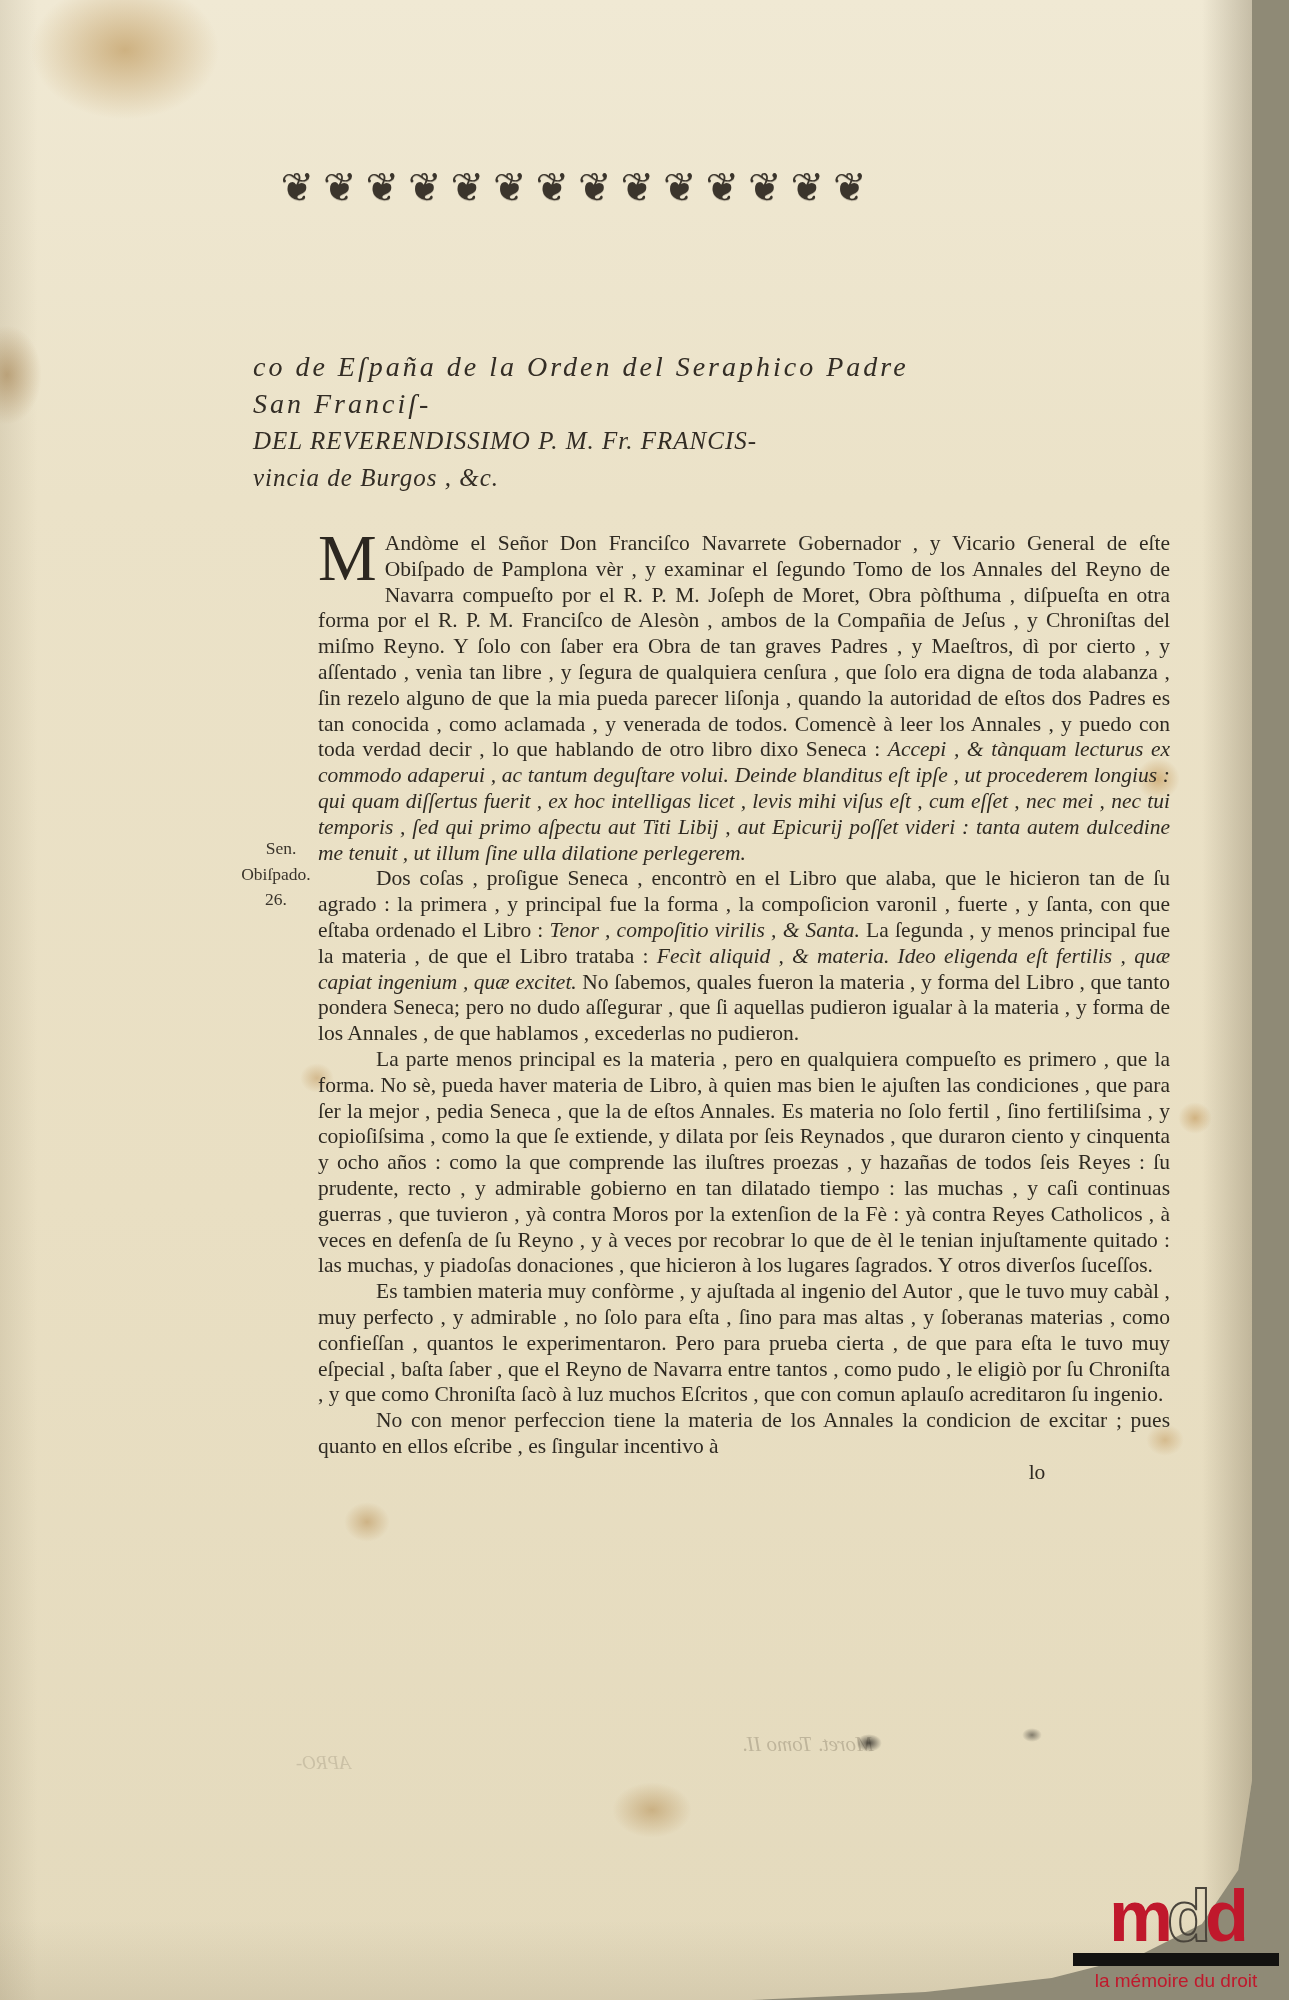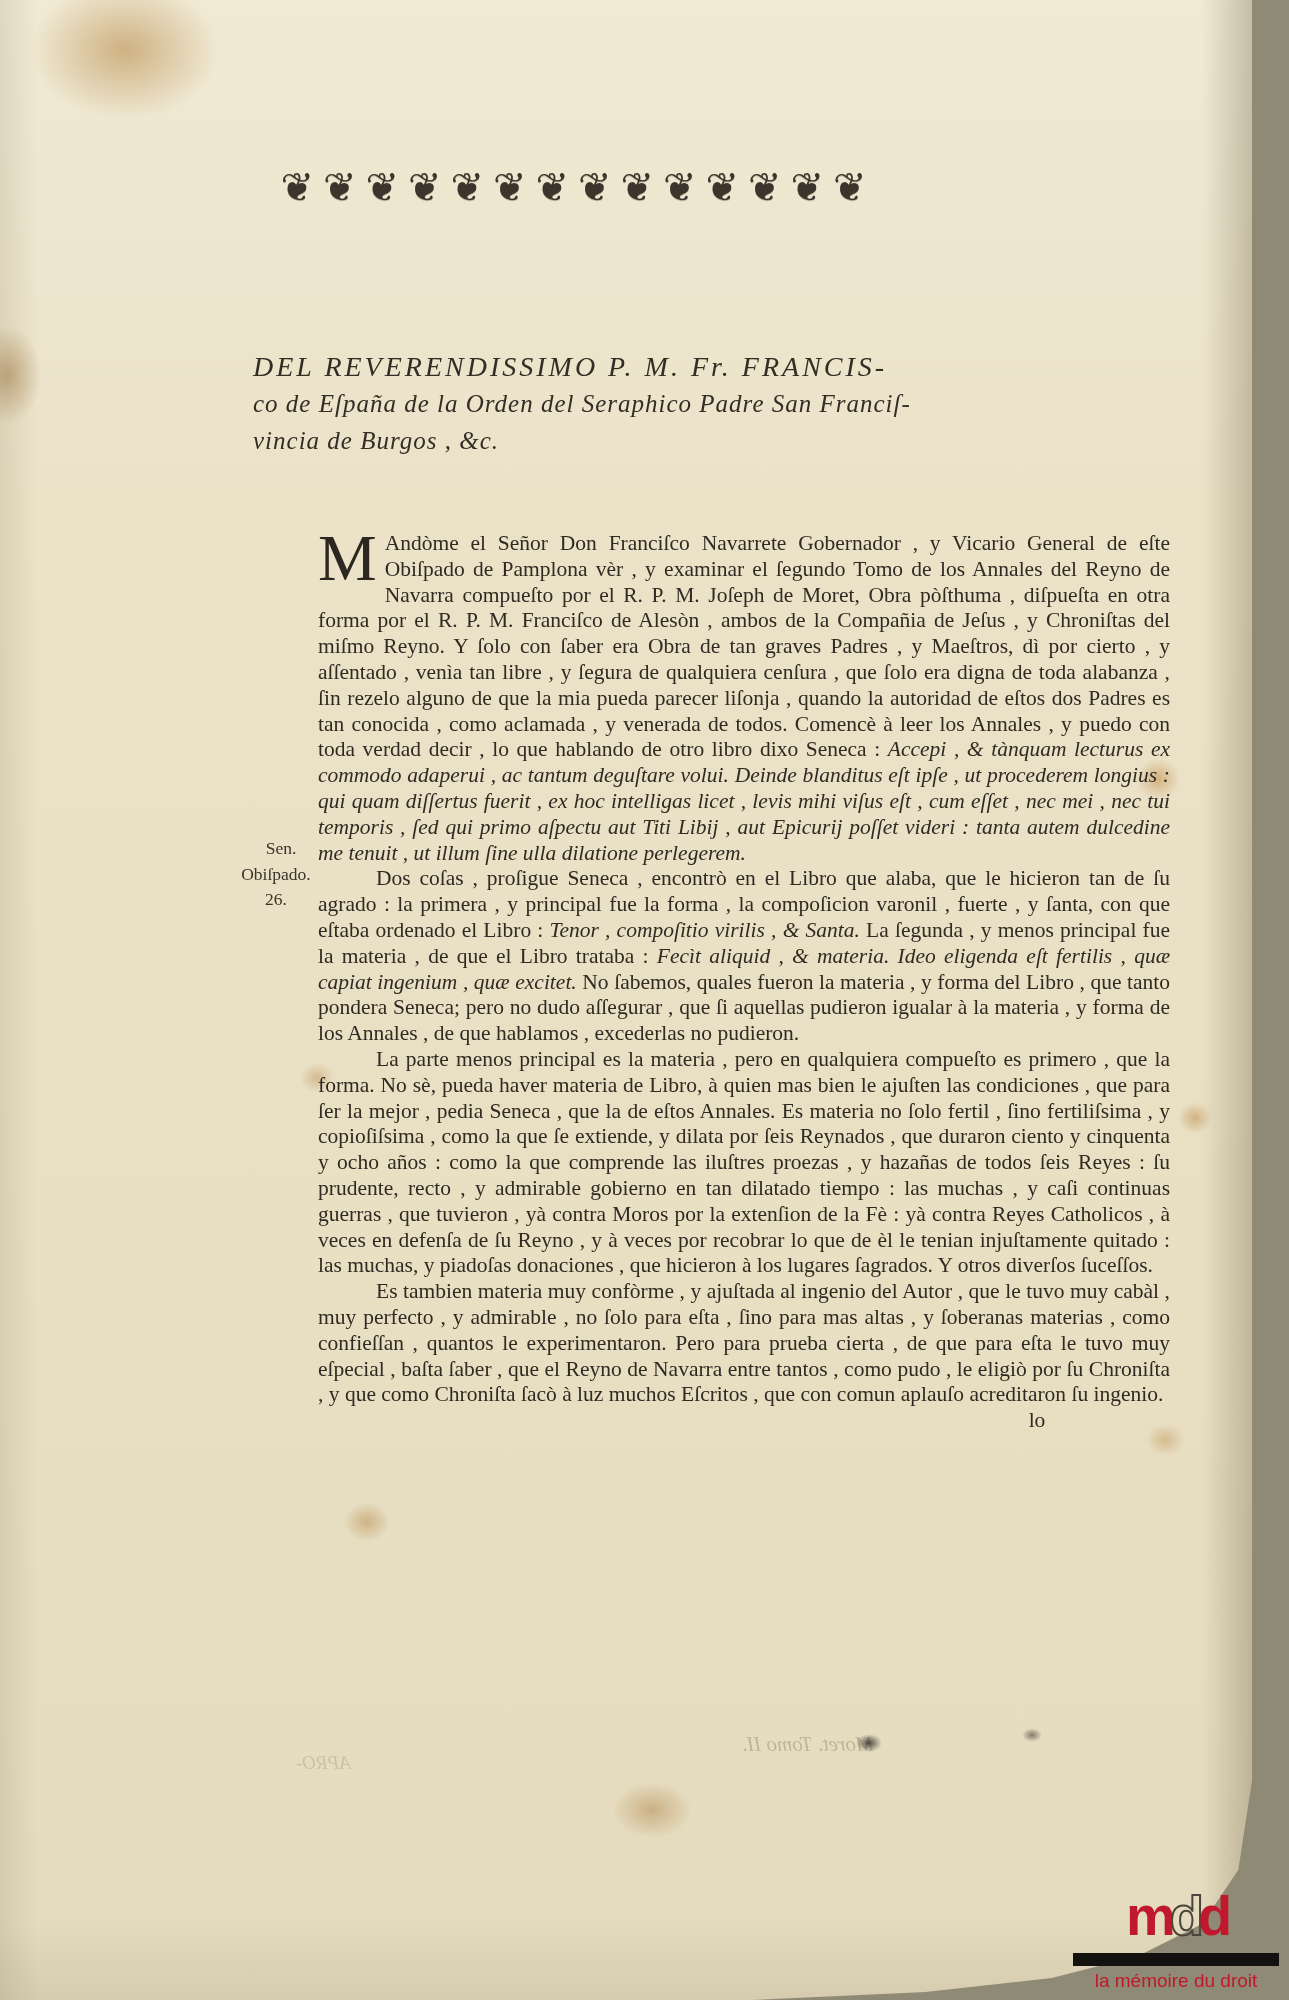--- a/index.html
+++ b/index.html
@@ -76,21 +76,21 @@
   .smudge{position:absolute;left:856px;top:1734px;width:26px;height:18px;border-radius:50%;
     background:radial-gradient(ellipse at center, rgba(30,28,24,.75), rgba(30,28,24,0) 70%);}
   .smudge2{position:absolute;left:1022px;top:1728px;width:20px;height:14px;border-radius:50%;
     background:radial-gradient(ellipse at center, rgba(30,28,24,.5), rgba(30,28,24,0) 70%);}
 
   .mdd-logo{
     position:absolute;right:6px;bottom:8px;width:214px;
     font-family:"Liberation Sans", sans-serif;text-align:center;
   }
   .mdd-letters{
-    font-size:56px;font-weight:bold;line-height:70px;letter-spacing:-6px;
+    font-size:72px;font-weight:bold;line-height:70px;letter-spacing:-6px;
   }
   .mdd-letters .solid{color:#c0182c;}
   .mdd-letters .outline{color:transparent;-webkit-text-stroke:2px #4a453c;}
   .mdd-bar{height:13px;background:#131210;margin:2px 4px 4px 4px;}
   .mdd-tagline{font-size:19px;color:#c0182c;white-space:nowrap;}
 </style>
 </head>
 <body>
 
 <div class="page">
@@ -102,36 +102,37 @@
   <div class="stain s4"></div>
   <div class="stain s5"></div>
   <div class="stain s6"></div>
   <div class="stain s7"></div>
   <div class="stain s8"></div>
 
   <div class="ornament">❦❦❦❦❦❦❦❦❦❦❦❦❦❦</div>
 
 
   <div class="subtitle">
+      <div class="subtitle-line">co de Eſpaña de la Orden del Seraphico Padre San Franciſ-</div>
       <div class="subtitle-line">DEL REVERENDISSIMO P. M. Fr. FRANCIS-</div>
-      <div class="subtitle-line">co de Eſpaña de la Orden del Seraphico Padre San Franciſ-</div>
       <div class="subtitle-line">vincia de Burgos , &amp;c.</div>
     </div>
 
   <div class="margin-note">
       <div>Sen.</div>
       <div>Obiſpado.</div>
       <div>26.</div>
     </div>
 
   <div class="body-text">
       <p class="para"><span class="dropcap">M</span><span>Andòme el Señor Don Franciſco Navarrete Gobernador , y Vicario General de eſte Obiſpado de Pamplona vèr , y examinar el ſegundo Tomo de los Annales del Reyno de Navarra compueſto por el R. P. M. Joſeph de Moret, Obra pòſthuma , diſpueſta en otra forma por el R. P. M. Franciſco de Alesòn , ambos de la Compañia de Jeſus , y Chroniſtas del miſmo Reyno. Y ſolo con ſaber era Obra de tan graves Padres , y Maeſtros, dì por cierto , y aſſentado , venìa tan libre , y ſegura de qualquiera cenſura , que ſolo era digna de toda alabanza , ſin rezelo alguno de que la mia pueda parecer liſonja , quando la autoridad de eſtos dos Padres es tan conocida , como aclamada , y venerada de todos. Comencè à leer los Annales , y puedo con toda verdad decir , lo que hablando de otro libro dixo Seneca : </span><i>Accepi , &amp; tànquam lecturus ex commodo adaperui , ac tantum deguſtare volui. Deinde blanditus eſt ipſe , ut procederem longius : qui quam diſſertus fuerit , ex hoc intelligas licet , levis mihi viſus eſt , cum eſſet , nec mei , nec tui temporis , ſed qui primo aſpectu aut Titi Libij , aut Epicurij poſſet videri : tanta autem dulcedine me tenuit , ut illum ſine ulla dilatione perlegerem.</i></p>
       <p class="para indent"><span>Dos coſas , proſigue Seneca , encontrò en el Libro que alaba, que le hicieron tan de ſu agrado : la primera , y principal fue la forma , la compoſicion varonil , fuerte , y ſanta, con que eſtaba ordenado el Libro : </span><i>Tenor , compoſitio virilis , &amp; Santa.</i><span> La ſegunda , y menos principal fue la materia , de que el Libro trataba : </span><i>Fecìt aliquid , &amp; materia. Ideo eligenda eſt fertilis , quæ capiat ingenium , quæ excitet.</i><span> No ſabemos, quales fueron la materia , y forma del Libro , que tanto pondera Seneca; pero no dudo aſſegurar , que ſi aquellas pudieron igualar à la materia , y forma de los Annales , de que hablamos , excederlas no pudieron.</span></p>
       <p class="para indent"><span>La parte menos principal es la materia , pero en qualquiera compueſto es primero , que la forma. No sè, pueda haver materia de Libro, à quien mas bien le ajuſten las condiciones , que para ſer la mejor , pedia Seneca , que la de eſtos Annales. Es materia no ſolo fertil , ſino fertiliſsima , y copioſiſsima , como la que ſe extiende, y dilata por ſeis Reynados , que duraron ciento y cinquenta y ocho años : como la que comprende las iluſtres proezas , y hazañas de todos ſeis Reyes : ſu prudente, recto , y admirable gobierno en tan dilatado tiempo : las muchas , y caſi continuas guerras , que tuvieron , yà contra Moros por la extenſion de la Fè : yà contra Reyes Catholicos , à veces en defenſa de ſu Reyno , y à veces por recobrar lo que de èl le tenian injuſtamente quitado : las muchas, y piadoſas donaciones , que hicieron à los lugares ſagrados. Y otros diverſos ſuceſſos.</span></p>
       <p class="para indent"><span>Es tambien materia muy confòrme , y ajuſtada al ingenio del Autor , que le tuvo muy cabàl , muy perfecto , y admirable , no ſolo para eſta , ſino para mas altas , y ſoberanas materias , como confieſſan , quantos le experimentaron. Pero para prueba cierta , de que para eſta le tuvo muy eſpecial , baſta ſaber , que el Reyno de Navarra entre tantos , como pudo , le eligiò por ſu Chroniſta , y que como Chroniſta ſacò à luz muchos Eſcritos , que con comun aplauſo acreditaron ſu ingenio.</span></p>
+      <p class="para indent"><span>No con menor perfeccion tiene la materia de los Annales la condicion de excitar ; pues quanto en ellos eſcribe , es ſingular incentivo à</span></p>
       <div class="catchword-row">lo</div>
     </div>
 
   <div class="bleed bleed-center">Moret. Tomo II.</div>
   <div class="bleed bleed-left">APRO-</div>
   <div class="smudge"></div>
   <div class="smudge2"></div>
 </div>
 
 <div class="mdd-logo">

